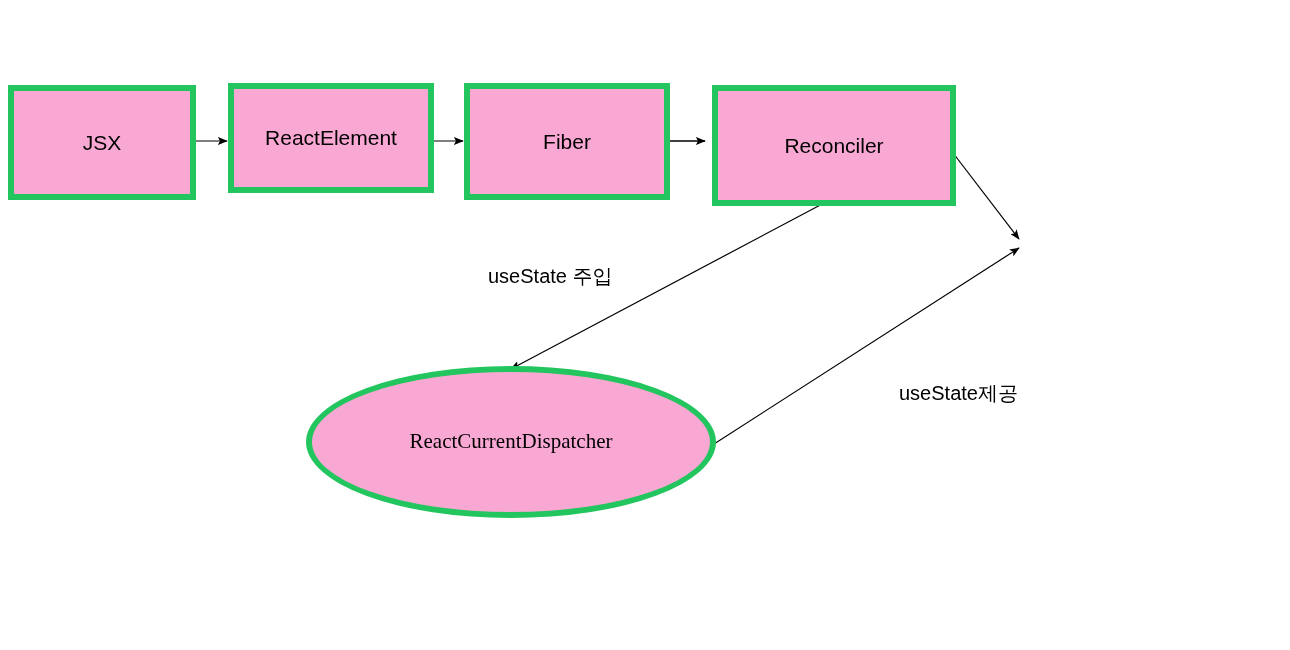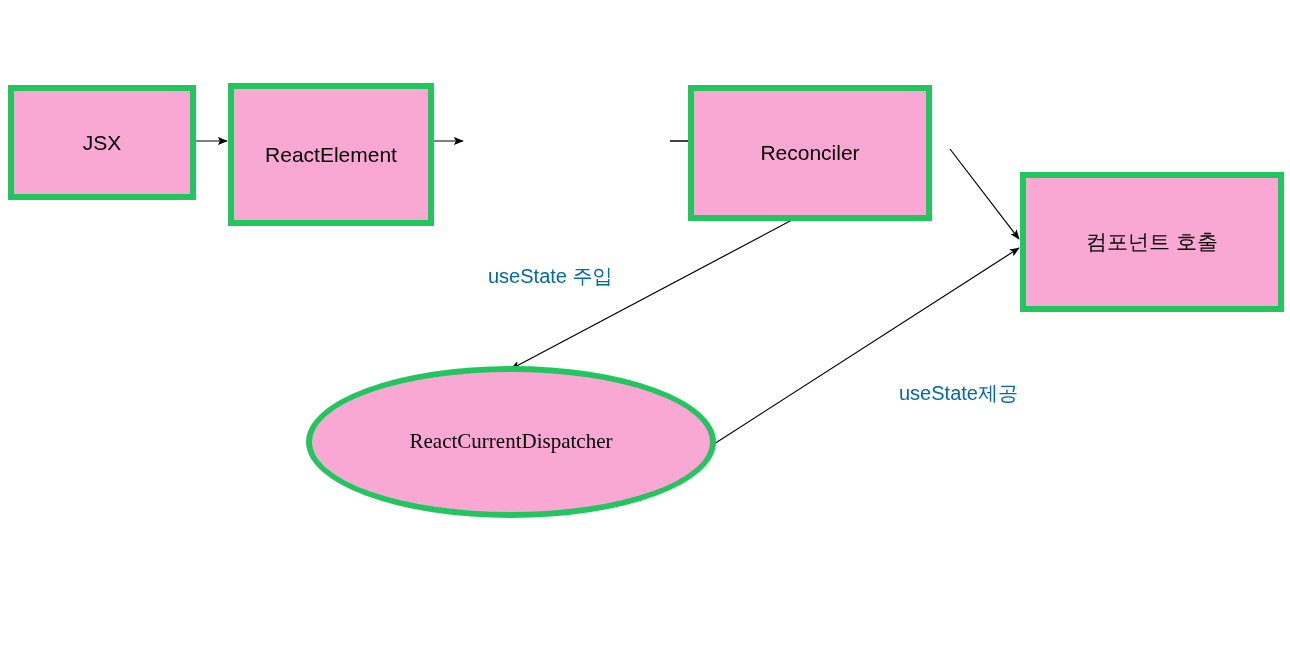--- a/index.html
+++ b/index.html
@@ -39,31 +39,31 @@
     line-height: 1.2;
     text-align: center;
     white-space: nowrap;
   }
   .node-ellipse {
     border-radius: 50%;
     font-family: Liberation Serif, serif;
   }
   .edge-label {
     position: absolute;
-    color: #0369a1;
+    color: #000000;
     font-size: 20px;
     line-height: 1.2;
     white-space: nowrap;
     background: transparent;
   }
   
   #node-jsx           { left: 8px;    top: 85px;  width: 188px; height: 115px; }
-  #node-reactelement  { left: 228px;  top: 83px;  width: 206px; height: 143px; }
+  #node-reactelement  { left: 228px;  top: 83px;  width: 206px; height: 110px; }
   #node-fiber         { left: 464px;  top: 83px;  width: 206px; height: 117px; }
-  #node-reconciler    { left: 688px;  top: 85px;  width: 244px; height: 136px; }
+  #node-reconciler    { left: 712px;  top: 85px;  width: 244px; height: 121px; }
   #node-component-call{ left: 1020px; top: 172px; width: 264px; height: 140px; }
   #node-dispatcher    { left: 306px;  top: 366px; width: 410px; height: 152px; }
   
   #label-usestate-inject { left: 488px; top: 264px; }
   #label-usestate-provide{ left: 855px; top: 381px; margin-left: 44px; }
 </style>
 </head>
 <body>
 
 <div id="diagram-canvas">
@@ -85,24 +85,24 @@
 
     <line x1="950" y1="149" x2="1019" y2="239" stroke="#000000" stroke-width="1.2" marker-end="url(#arrowhead)"></line>
 
     <line x1="714" y1="444" x2="1019" y2="248" stroke="#000000" stroke-width="1.2" marker-end="url(#arrowhead)"></line>
   </svg>
 
   <div class="node" id="node-jsx">JSX</div>
 
   <div class="node" id="node-reactelement">ReactElement</div>
 
+  <div class="node" id="node-fiber">Fiber</div>
 
   <div class="node" id="node-reconciler">Reconciler</div>
 
-  <div class="node" id="node-component-call">컴포넌트 호출</div>
 
   <div class="node node-ellipse" id="node-dispatcher">ReactCurrentDispatcher</div>
 
   <div class="edge-label" id="label-usestate-inject">useState 주입</div>
 
   <div class="edge-label" id="label-usestate-provide">useState제공</div>
 
 </div>
 
 </body></html>

